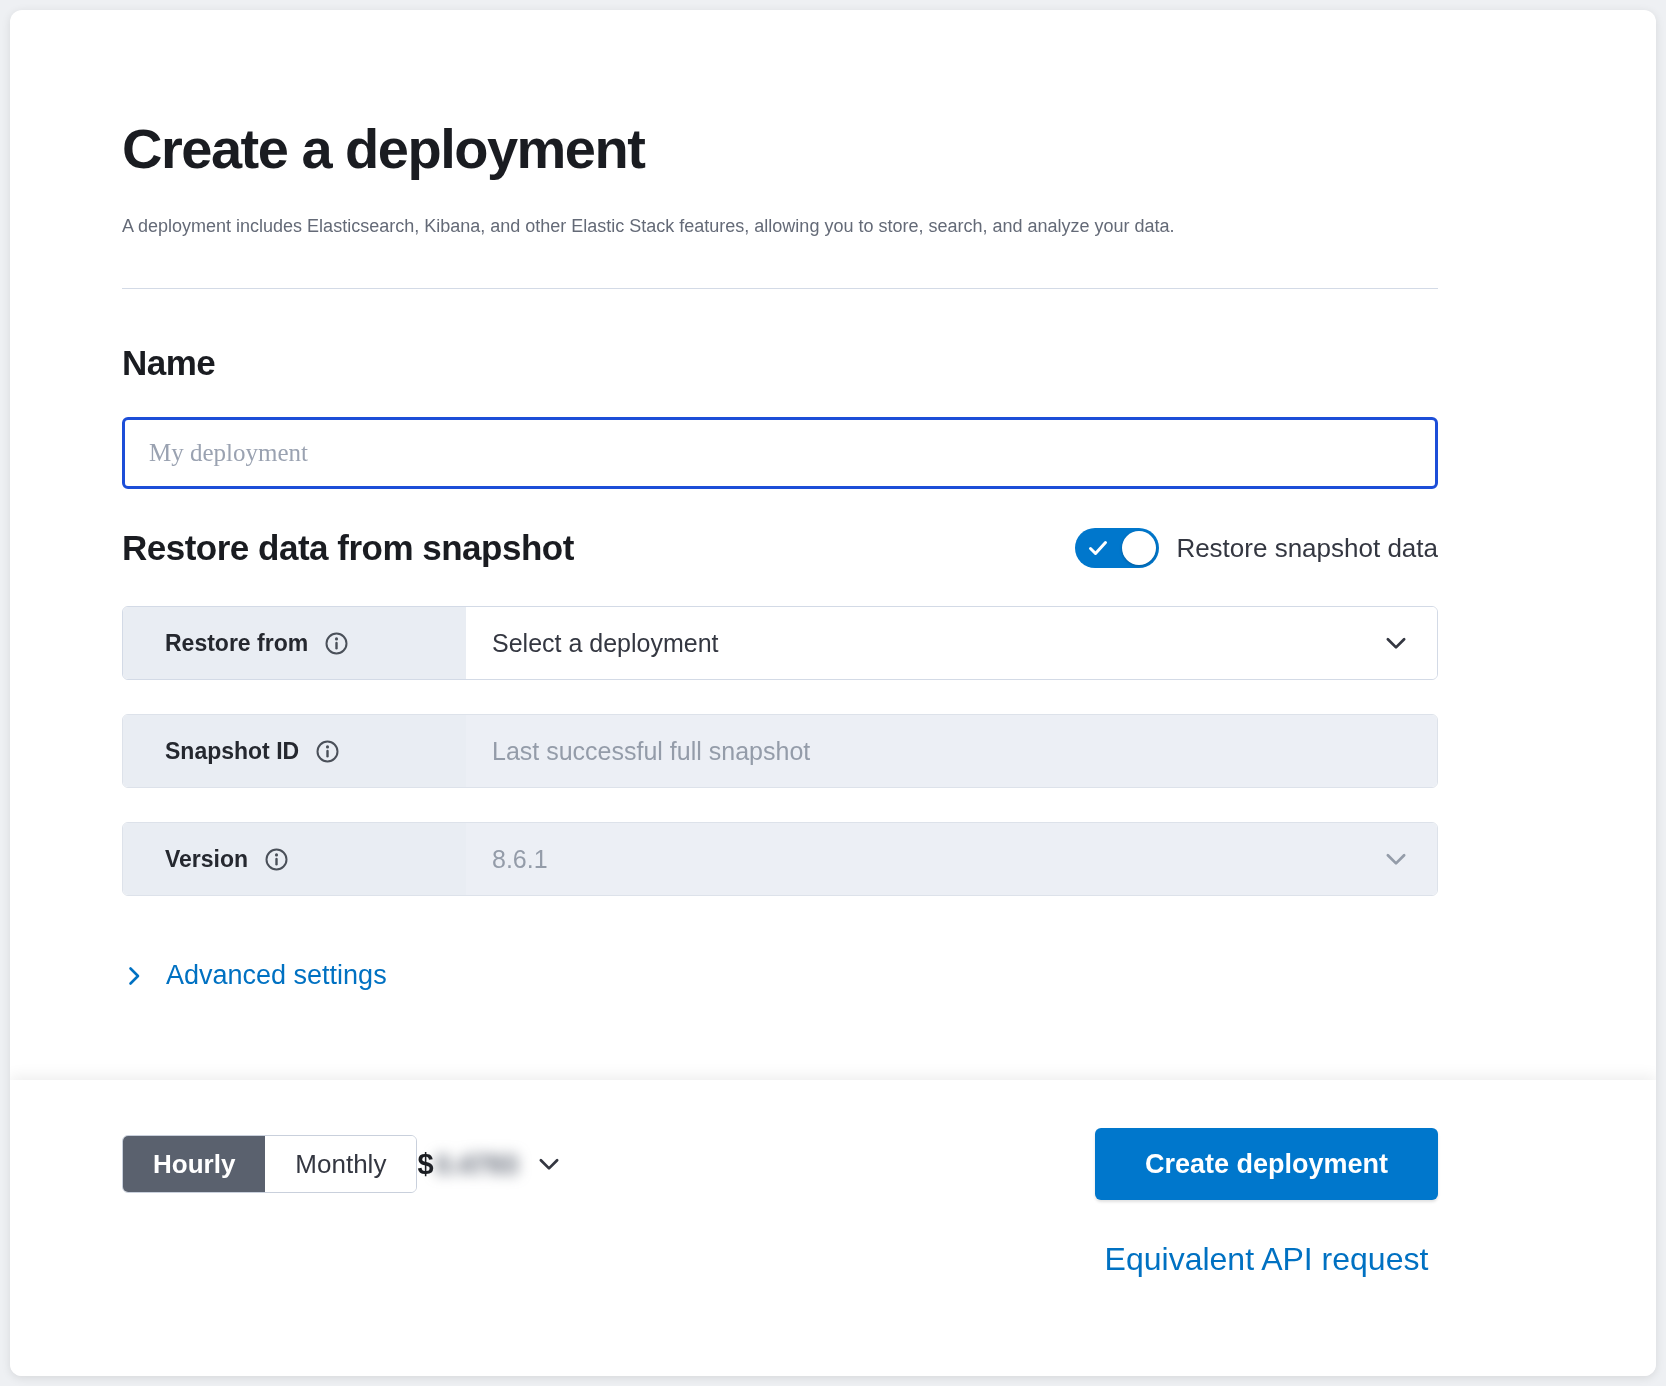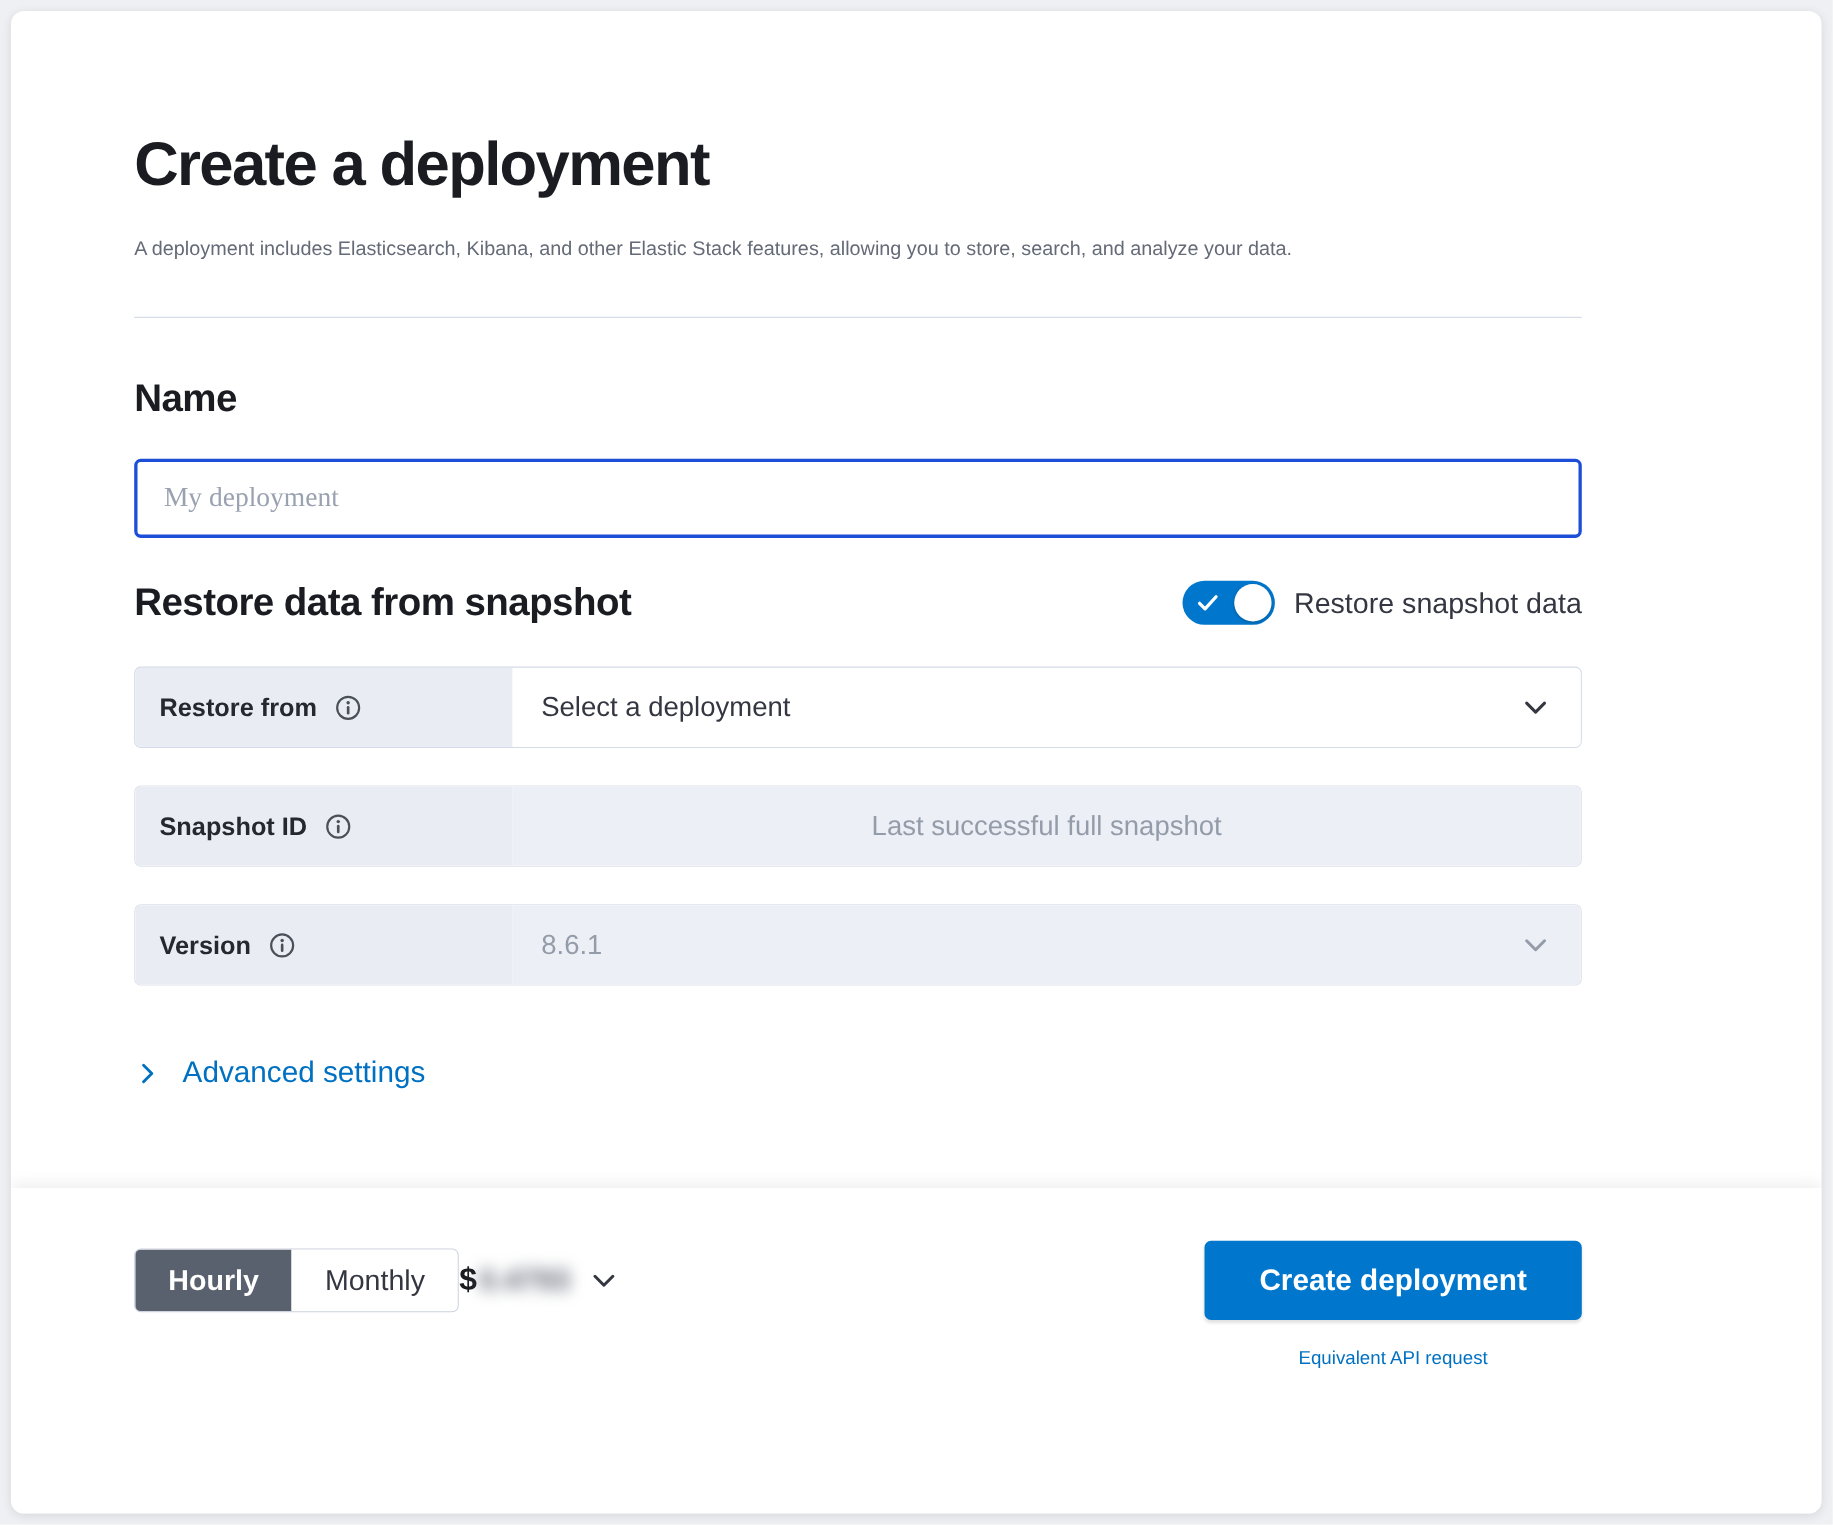--- a/index.html
+++ b/index.html
@@ -116,33 +116,32 @@
     overflow:hidden;
     border:1px solid #d3dae6;
   }
   .form-row.disabled-row { border-color:#dde2ea; }
   .row-label {
     flex:0 0 343px;
     background:#e9edf3;
     display:flex;
     align-items:center;
     gap:16px;
-    padding-left:22px;
+    padding-left:42px;
     font-size:23px;
     font-weight:700;
     color:#25282f;
   }
   .info-icon { width:25px; height:25px; color:#4a5059; display:block; flex:0 0 auto; }
   .row-field {
     flex:1;
     display:flex;
     align-items:center;
     padding:0 26px;
     font-size:25px;
-    justify-content:center;
   }
   .row-field.select-field {
     justify-content:space-between;
     background:#ffffff;
     color:#343741;
     cursor:pointer;
   }
   .row-field.disabled-field {
     background:#eceff5;
     color:#949ca9;
@@ -214,21 +213,21 @@
     border:none;
     border-radius:6px;
     height:72px;
     padding:0 50px;
     font-size:27px;
     font-weight:700;
     cursor:pointer;
     font-family:"Liberation Sans", sans-serif;
     box-shadow:0 2px 3px rgba(0,0,0,0.12);
   }
-  .api-link { color:#0071c2; font-size:17px; font-weight:500; cursor:pointer; }
+  .api-link { color:#0071c2; font-size:32px; font-weight:500; cursor:pointer;margin-top:16px; }
 </style>
 </head>
 <body>
 
 <div class="screen">
   <div class="card">
 
     <div class="main">
 
       <h1 class="page-title">Create a deployment</h1>

